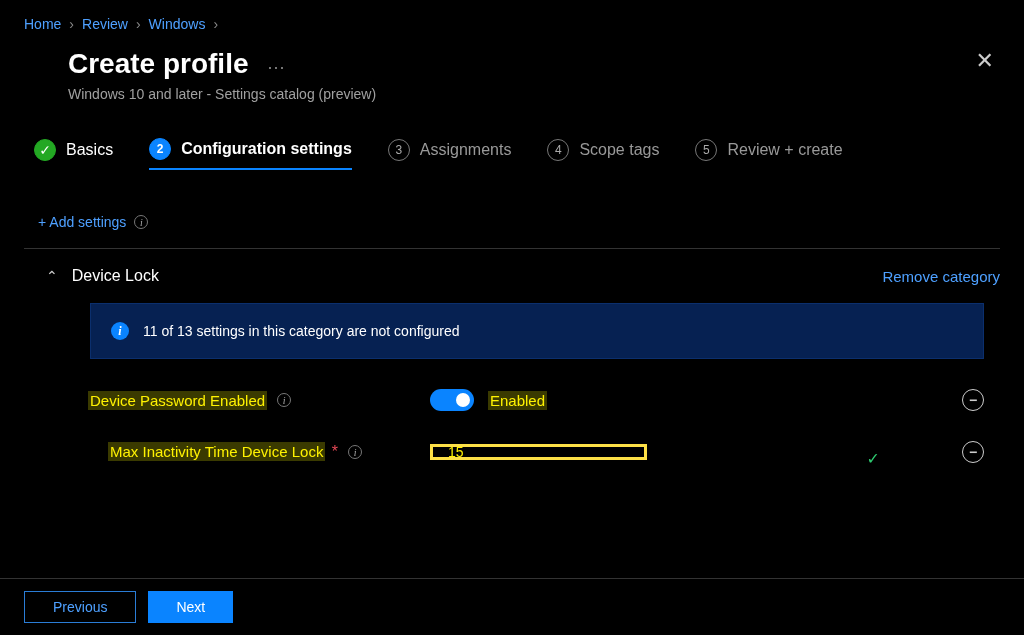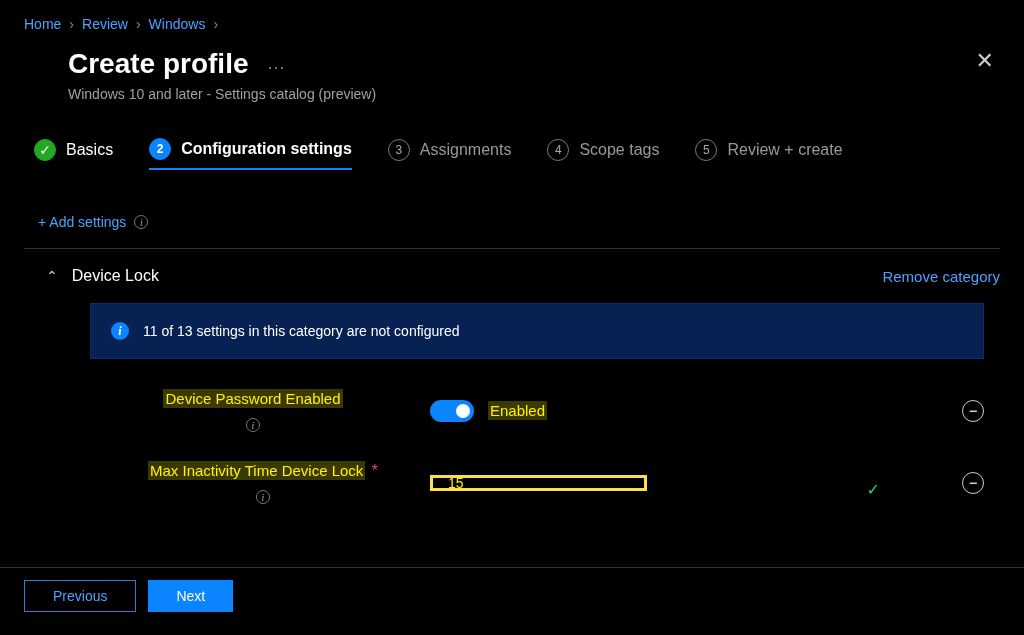--- a/index.html
+++ b/index.html
@@ -106,21 +106,20 @@
       display: flex;
       align-items: center;
       padding: 30px 40px 0 88px;
       gap: 12px;
     }
     .setting-label {
       display: flex;
       align-items: center;
       gap: 10px;
       width: 330px;
-      flex-direction: column;
     }
     .hl { background: #3a3a00; color: #fff200; padding: 1px 2px; font-size: 15px; }
     .req { color: #e74856; margin-left: 2px; }
     .setting-ctrl { display: flex; align-items: center; gap: 14px; flex: 1; }
     .toggle {
       width: 44px; height: 22px; background: #0a84ff; border-radius: 11px;
       position: relative;
     }
     .toggle .knob {
       width: 14px; height: 14px; background: #fff; border-radius: 50%;
@@ -142,21 +141,21 @@
     .input-wrap { position: relative; flex:1; max-width:460px; }
     .input-check { position:absolute; right:10px; top:6px; color:#2ecc71; font-size:16px; }
     .remove-icon {
       width: 22px; height: 22px; border: 1.5px solid #ccc; border-radius: 50%;
       display:flex; align-items:center; justify-content:center; color:#ccc;
       font-size:14px; font-weight: bold;
       margin-left: auto;
     }
     .footer {
       position: absolute;
-      bottom: 11px;
+      bottom: 0;
       left: 0; right: 0;
       border-top: 1px solid #333;
       padding: 12px 24px;
       display: flex;
       gap: 12px;
     }
     .btn {
       height: 32px;
       padding: 0 28px;
       font-size: 14px;

